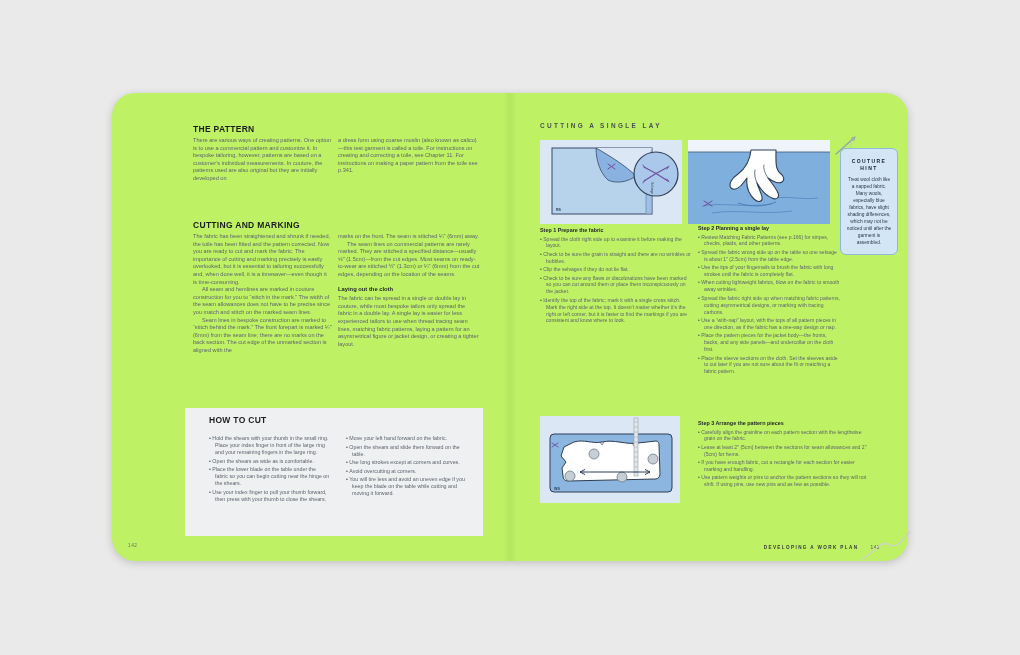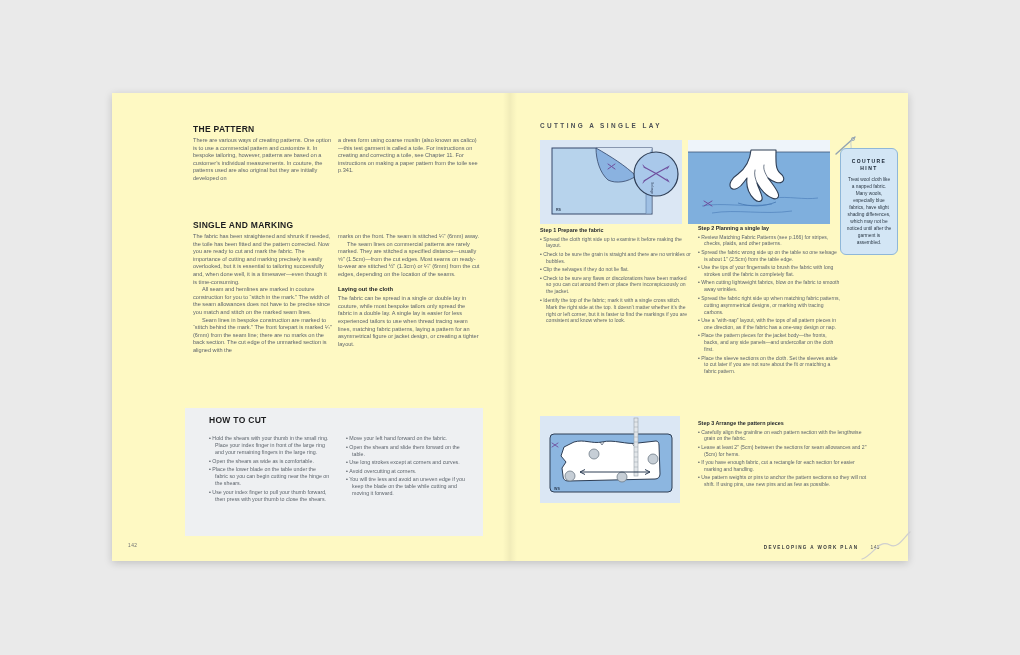--- a/index.html
+++ b/index.html
@@ -1,19 +1,19 @@
 <!DOCTYPE html>
 <html><head>
 <meta charset="utf-8">
 <style>
   * { margin:0; padding:0; box-sizing:border-box; }
   html,body { width:1020px; height:655px; }
   body { font-family:"Liberation Sans", sans-serif; background:#eaeaea; position:relative; overflow:hidden; }
   .stage { position:absolute; inset:0; background:#eaeaea; }
-  .spread { position:absolute; left:112px; top:93px; width:796px; height:468px; background:#fef9c3; box-shadow:0 2px 8px rgba(0,0,0,.18); }
+  .spread { position:absolute; left:112px; top:93px; width:796px; height:468px; background:#bef264; box-shadow:0 2px 8px rgba(0,0,0,.18);border-radius:23px; }
   .seam { position:absolute; left:391px; top:0; width:14px; height:100%; background:linear-gradient(to right, rgba(0,0,0,0), rgba(0,0,0,.05), rgba(0,0,0,0)); }
   .page { position:absolute; top:0; width:398px; height:468px; }
   .page-left { left:0; }
   .page-right { left:398px; }
 
   h2.sec { position:absolute; font-size:8.5px; font-weight:bold; letter-spacing:.3px; color:#1c1d1f; }
   .col { position:absolute; font-size:5.6px; line-height:7.6px; color:#5d646c; text-align:left; }
   .col p { margin:0; }
   .col p.indent { text-indent:9px; }
   h4.sub { font-size:5.8px; font-weight:bold; color:#24272b; margin:7px 0 2px 0; }
@@ -55,21 +55,21 @@
     <div class="page page-left">
 
       <h2 class="sec" style="left:81px; top:31px;">THE PATTERN</h2>
       <div class="col" style="left:81px; top:44px; width:139px;">
         <p>There are various ways of creating patterns. One option is to use a commercial pattern and customize it. In bespoke tailoring, however, patterns are based on a customer’s individual measurements. In couture, the patterns used are also original but they are initially developed on</p>
       </div>
       <div class="col" style="left:226px; top:44px; width:142px;">
         <p>a dress form using coarse muslin (also known as calico)—this test garment is called a toile. For instructions on creating and correcting a toile, see Chapter 11. For instructions on making a paper pattern from the toile see p.341.</p>
       </div>
 
-      <h2 class="sec" style="left:81px; top:127px;">SINGLE AND MARKING</h2>
+      <h2 class="sec" style="left:81px; top:127px;">CUTTING AND MARKING</h2>
       <div class="col" style="left:81px; top:140px; width:139px;">
         <p>The fabric has been straightened and shrunk if needed, the toile has been fitted and the pattern corrected. Now you are ready to cut and mark the fabric. The importance of cutting and marking precisely is easily overlooked, but it is essential to tailoring successfully and, when done well, it is a timesaver—even though it is time-consuming.</p>
         <p class="indent">All seam and hemlines are marked in couture construction for you to “stitch in the mark.” The width of the seam allowances does not have to be precise since you match and stitch on the marked seam lines.</p>
         <p class="indent">Seam lines in bespoke construction are marked to “stitch behind the mark.” The front forepart is marked ¼" (6mm) from the seam line; there are no marks on the back section. The cut edge of the unmarked section is aligned with the</p>
       </div>
       <div class="col" style="left:226px; top:140px; width:142px;">
         <p>marks on the front. The seam is stitched ¼" (6mm) away.</p>
         <p class="indent">The seam lines on commercial patterns are rarely marked. They are stitched a specified distance—usually ⅝" (1.5cm)—from the cut edges. Most seams on ready-to-wear are stitched ½" (1.3cm) or ¼" (6mm) from the cut edges, depending on the location of the seams.</p>
         <h4 class="sub">Laying out the cloth</h4>
         <p>The fabric can be spread in a single or double lay in couture, while most bespoke tailors only spread the fabric in a double lay. A single lay is easier for less experienced tailors to use when thread tracing seam lines, matching fabric patterns, laying a pattern for an asymmetrical figure or jacket design, or creating a tighter layout.</p>

